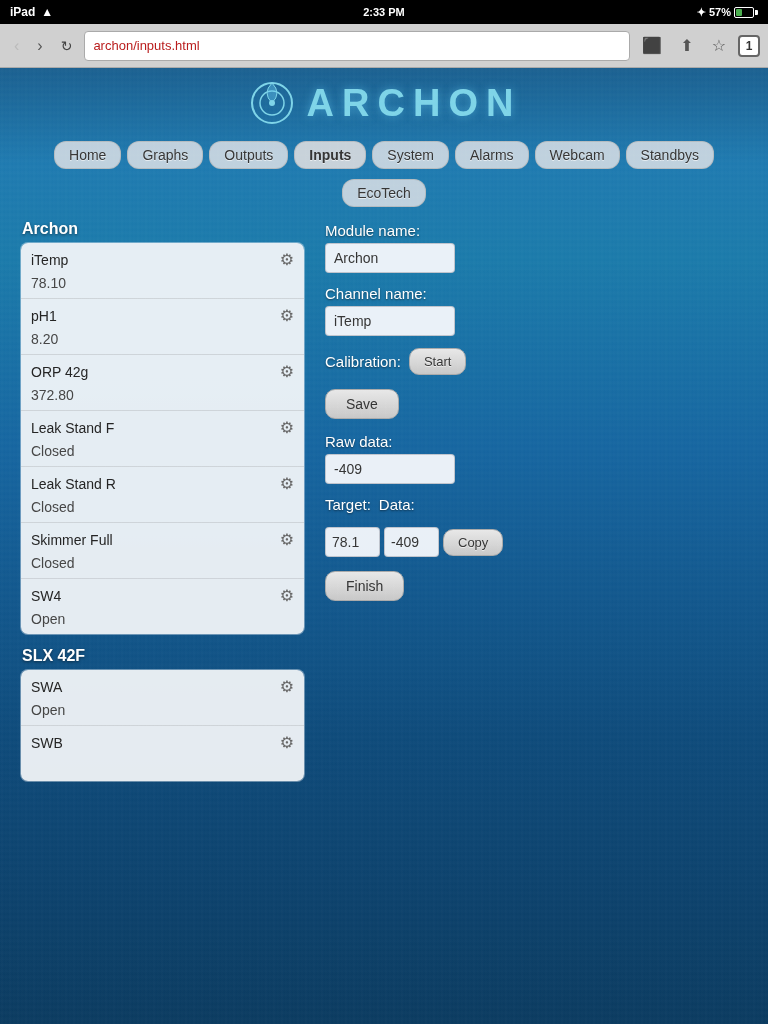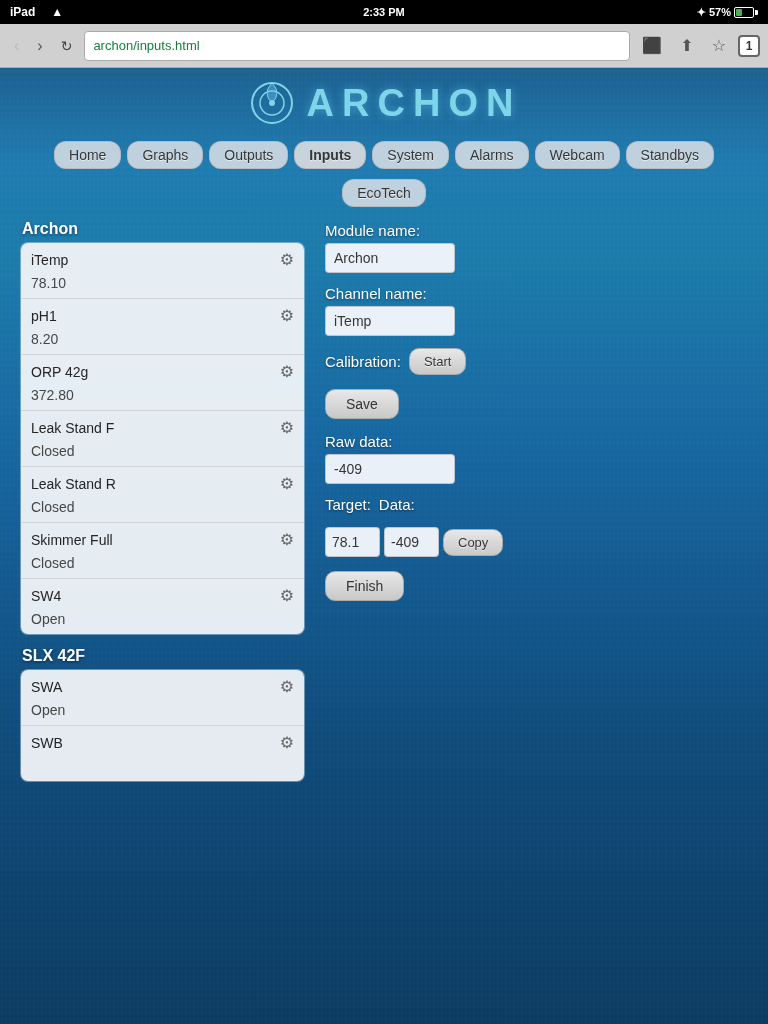--- a/index.html
+++ b/index.html
@@ -18,21 +18,21 @@
       background: #000;
       color: #fff;
       height: 24px;
       display: flex;
       align-items: center;
       justify-content: space-between;
       padding: 0 10px;
       font-size: 12px;
       font-weight: bold;
     }
-    .status-left { display: flex; align-items: flex-end; gap: 16px; }
+    .status-left { display: flex; align-items: flex-end; gap: 6px; }
     .status-center { position: absolute; left: 50%; transform: translateX(-50%); font-size: 11px; }
     .status-right { display: flex; align-items: center; gap: 4px; font-size: 11px; }
 
     
     .browser-bar {
       background: #d0d0d0;
       height: 44px;
       display: flex;
       align-items: center;
       padding: 0 8px;
@@ -57,21 +57,21 @@
       padding: 4px 6px;
     }
     .url-bar {
       flex: 1;
       height: 30px;
       background: #fff;
       border: 1px solid #aaa;
       border-radius: 4px;
       padding: 0 8px;
       font-size: 13px;
-      color: #15803d;
+      color: #b91c1c;
     }
     .browser-action {
       background: none;
       border: none;
       font-size: 16px;
       color: #555;
       cursor: pointer;
       padding: 4px 6px;
     }
     .tab-count {

